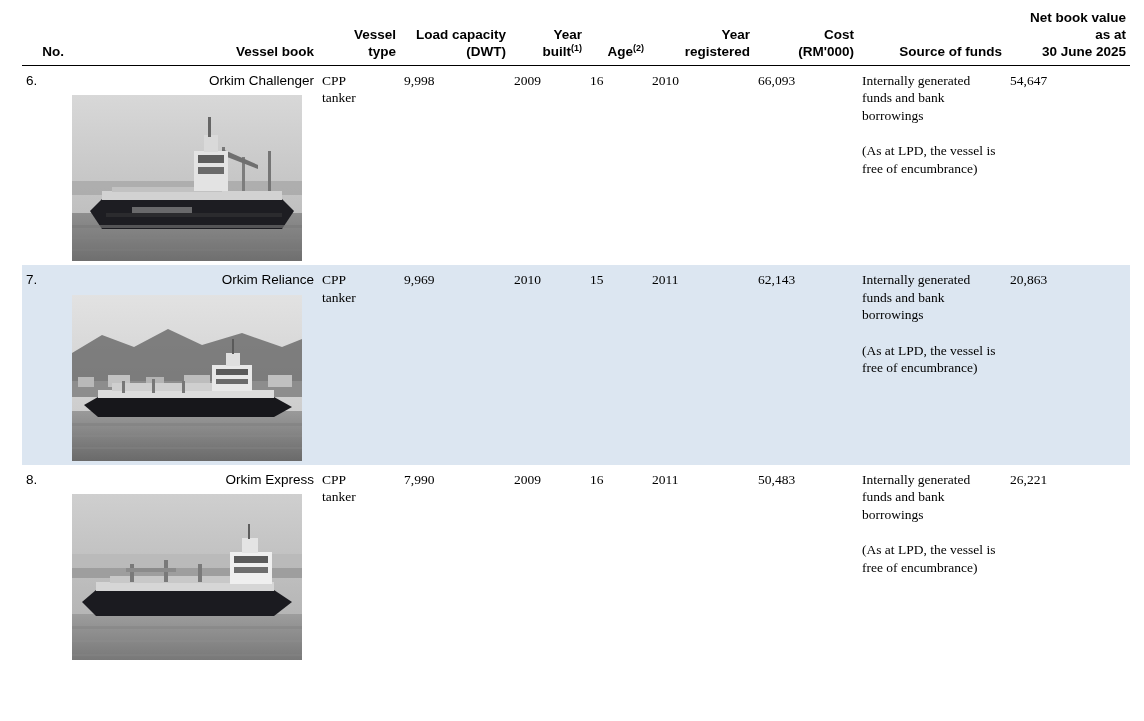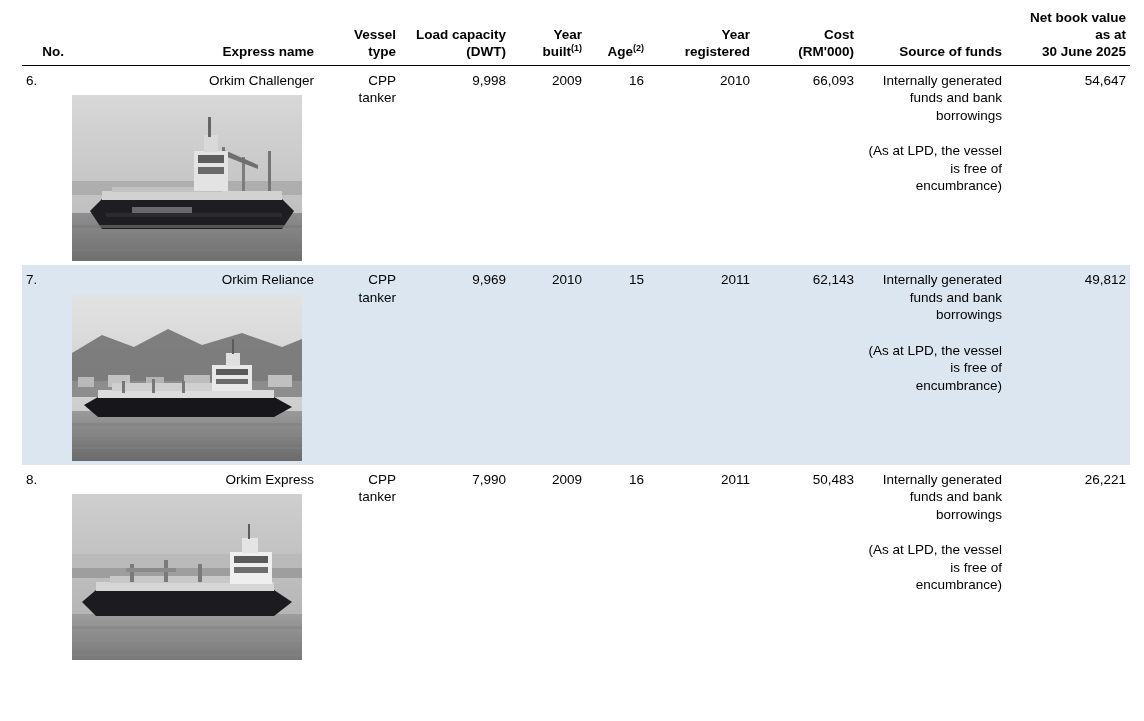--- a/index.html
+++ b/index.html
@@ -54,21 +54,21 @@
   col.c-cost    { width: 104px; }
   col.c-funds   { width: 148px; }
   col.c-nbv     { width: 124px; }
 
   .th-no      { text-align: left; padding-left: 4px; }
   .th-name    { text-align: left; }
   .th-center  { text-align: center; }
 
   .cell-no    { text-align: left; }
   .cell-name  { text-align: right; margin-left: 16px; }
-  .cell-center{ text-align: right; }
+  .cell-center{ text-align: left; font-family: Liberation Serif, serif; }
 
   .row-shaded td {
     background: #dce6f1;
   }
   .row-shaded {
     background: #dce6f1;
   }
   sup {
     font-size: 9px;
     vertical-align: super;
@@ -114,21 +114,21 @@
       <col class="c-funds">
       <col class="c-nbv">
     </colgroup>
 
     <thead>
       <tr class="head-row">
         <th class="th-no">
           <span>No.</span>
         </th>
         <th class="th-name">
-          <span>Express name</span>
+          <span>Vessel book</span>
         </th>
         <th class="th-center">
           <span>Vessel</span><br>
           <span>type</span>
         </th>
         <th class="th-center">
           <span>Load capacity</span><br>
           <span>(DWT)</span>
         </th>
         <th class="th-center">
@@ -267,21 +267,21 @@
         </td>
         <td class="cell-center">9,969</td>
         <td class="cell-center">2010</td>
         <td class="cell-center">15</td>
         <td class="cell-center">2011</td>
         <td class="cell-center">62,143</td>
         <td class="cell-center">
           <span class="funds-block">Internally generated funds and bank borrowings</span>
           <span class="funds-note">(As at LPD, the vessel is free of encumbrance)</span>
         </td>
-        <td class="cell-center">49,812</td>
+        <td class="cell-center">20,863</td>
       </tr>
 
       <tr>
         <td class="cell-no">8.</td>
         <td class="cell-name">
           <span class="vessel-name">Orkim Express</span>
           <span class="photo">
             <svg width="230" height="180" viewBox="0 0 230 180">
               <defs>
                 <linearGradient id="sky3" x1="0" y1="0" x2="0" y2="1">

